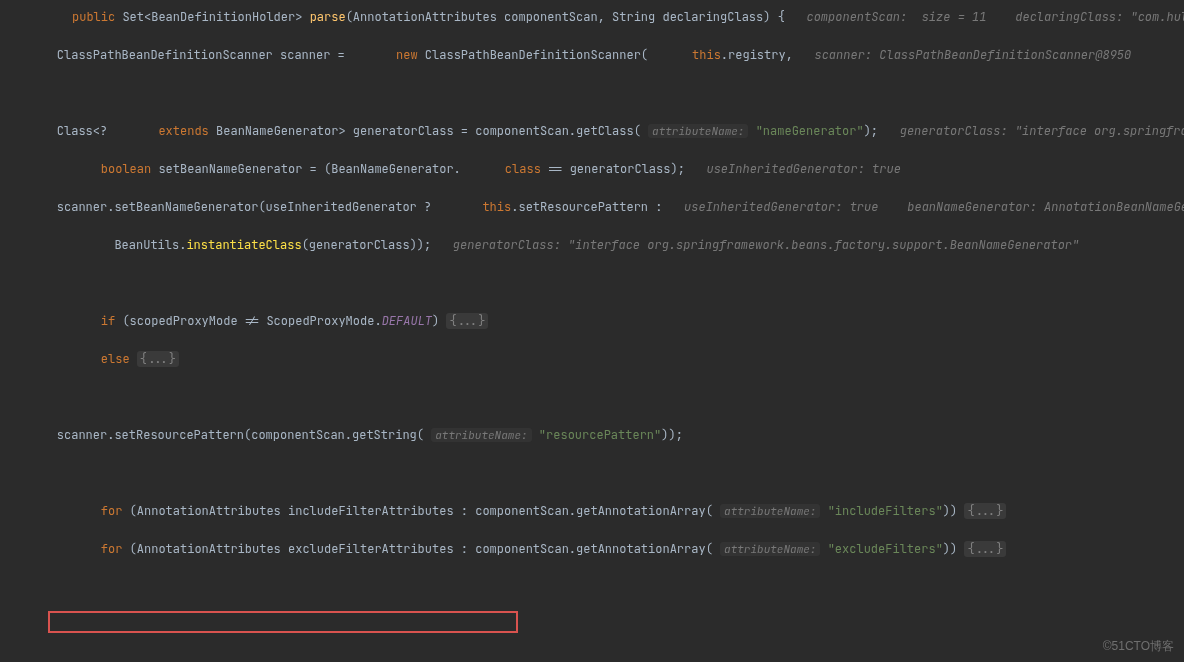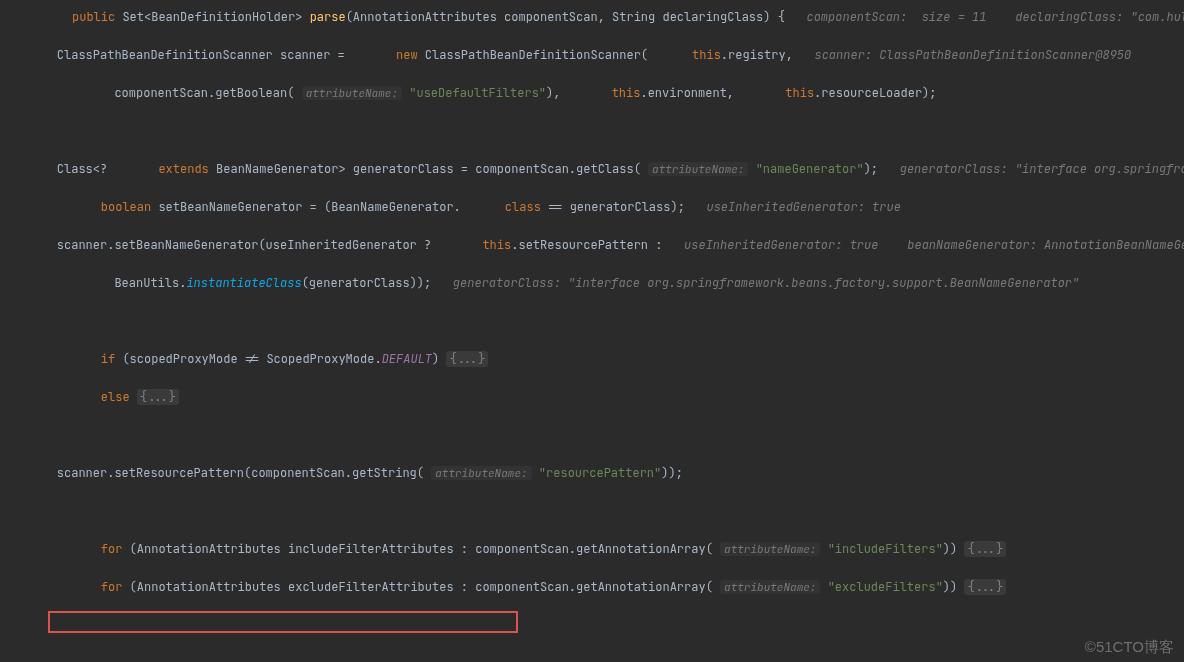--- a/index.html
+++ b/index.html
@@ -17,49 +17,48 @@
   }
   pre {
     font-family: inherit;
     white-space: pre;
     padding-left: 28px;
   }
   .line { min-height: 19px; display: block; position: relative; }
   .kw { color: #cc7832; margin-left: 44px; }
   .str { color: #6a8759; }
   .method { color: #ffc66d; margin-top: 28px; }
-  .static-method { color: #0ea5e9; font-style: italic; }
+  .static-method { color: #fde047; }
   .const { color: #9876aa; font-style: italic; }
   .comment-inlay { color: #787878; font-style: italic; }
   .param-hint { color: #787878; font-style: italic; background: #333333; padding: 0 4px; border-radius: 3px; font-size: 11px; }
   .fold { color: #808080; background: #3a3a3a; padding: 0 3px; border-radius: 3px; cursor: pointer; }
   .red-box {
     position: absolute;
     border: 2px solid #d9534f;
     left: 48px;
     top: 611px;
     width: 470px;
     height: 22px;
     pointer-events: none;
   }
   .watermark {
     position: absolute;
     right: 10px;
     bottom: 6px;
     color: #6f6f6f;
-    font-size: 15px;
+    font-size: 12px;
     font-family: sans-serif;
   }
 </style>
 </head>
 <body>
 
 <pre><span class="line"><span class="kw">public</span> <span>Set&lt;BeanDefinitionHolder&gt;</span> <span class="method">parse</span><span>(AnnotationAttributes componentScan, String declaringClass) {</span>   <span class="comment-inlay">componentScan:  size = 11    declaringClass: "com.hulang.kafkabo</span></span>
 <span class="line">    <span>ClassPathBeanDefinitionScanner scanner = </span><span class="kw">new</span><span> ClassPathBeanDefinitionScanner(</span><span class="kw">this</span><span>.registry,</span>   <span class="comment-inlay">scanner: ClassPathBeanDefinitionScanner@8950</span></span>
-<span class="line">            <span>componentScan.getBoolean(</span> <span class="param-hint">attributeName:</span> <span class="str">"useDefaultFilters"</span><span>), </span><span class="kw">this</span><span>.environment, </span><span class="kw">this</span><span>.resourceLoader);</span></span>
 <span class="line"></span>
 <span class="line">    <span>Class&lt;? </span><span class="kw">extends</span><span> BeanNameGenerator&gt; generatorClass = componentScan.getClass(</span> <span class="param-hint">attributeName:</span> <span class="str">"nameGenerator"</span><span>);</span>   <span class="comment-inlay">generatorClass: "interface org.springframework.beans.f</span></span>
 <span class="line">    <span class="kw">boolean</span><span> setBeanNameGenerator = (BeanNameGenerator.</span><span class="kw">class</span><span> == generatorClass);</span>   <span class="comment-inlay">useInheritedGenerator: true</span></span>
 <span class="line">    <span>scanner.setBeanNameGenerator(useInheritedGenerator ? </span><span class="kw">this</span><span>.setResourcePattern :</span>   <span class="comment-inlay">useInheritedGenerator: true    beanNameGenerator: AnnotationBeanNameGenerator@4440</span></span>
 <span class="line">            <span>BeanUtils.</span><span class="static-method">instantiateClass</span><span>(generatorClass));</span>   <span class="comment-inlay">generatorClass: "interface org.springframework.beans.factory.support.BeanNameGenerator"</span></span>
 <span class="line"></span>
 <span class="line">    <span class="kw">if</span><span> (scopedProxyMode != ScopedProxyMode.</span><span class="const">DEFAULT</span><span>) </span><span class="fold">{...}</span></span>
 <span class="line">    <span class="kw">else</span> <span class="fold">{...}</span></span>
 <span class="line"></span>
 <span class="line">    <span>scanner.setResourcePattern(componentScan.getString(</span> <span class="param-hint">attributeName:</span> <span class="str">"resourcePattern"</span><span>));</span></span>

